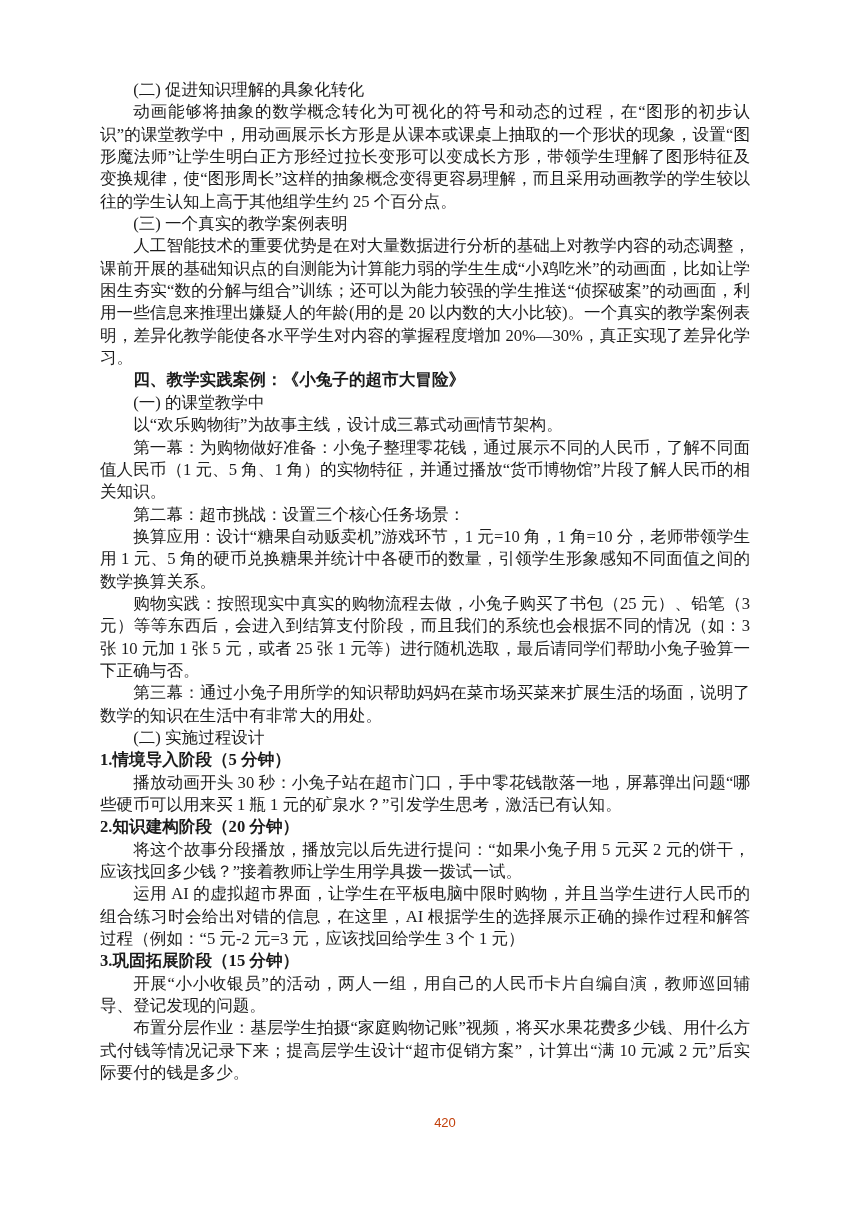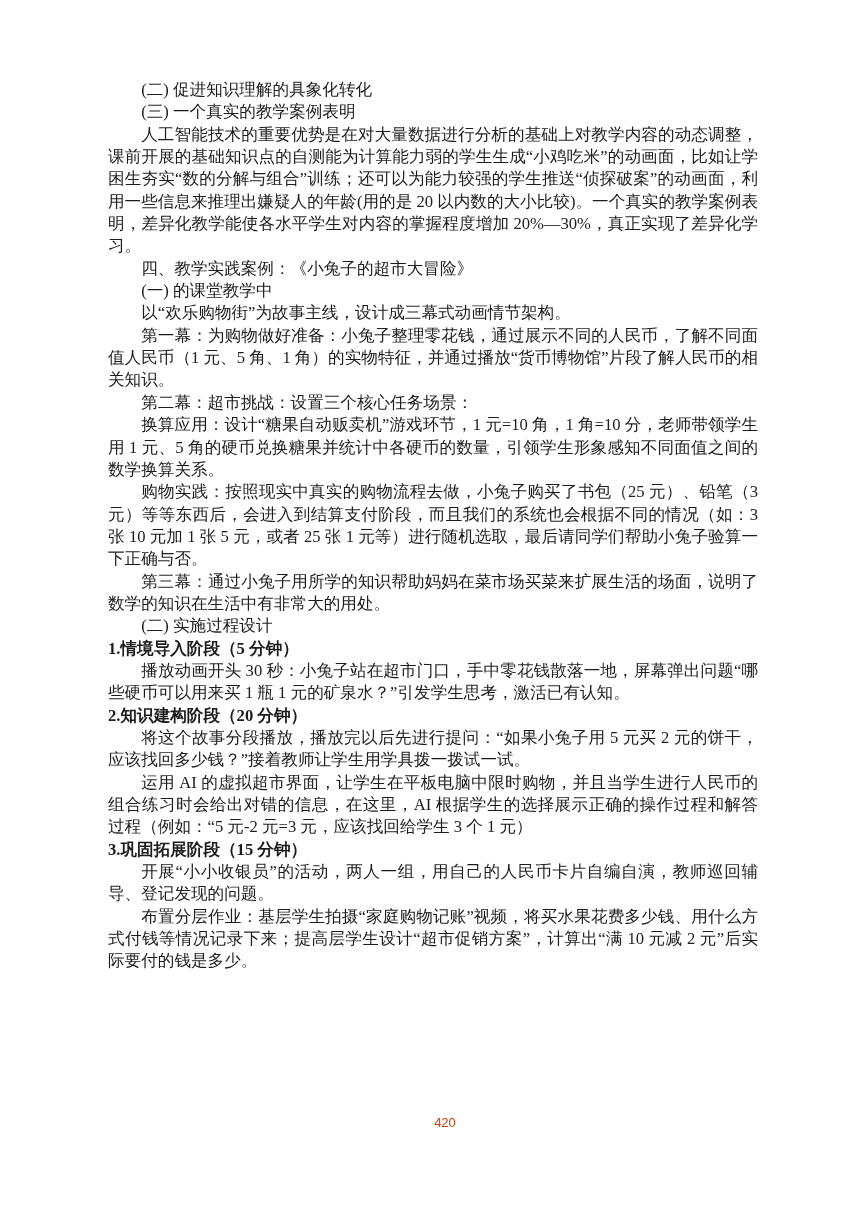--- a/index.html
+++ b/index.html
@@ -15,53 +15,54 @@
     font-family: "Liberation Serif", "DejaVu Serif", serif;
     color: #1c1c1c;
   }
   .page {
     position: absolute;
     inset: 0;
     background: #ffffff;
   }
   .content {
     position: absolute;
-    left: 108px;
+    left: 100px;
     top: 79px;
     width: 650px;
   }
   .para {
     margin: 0;
     font-size: 16.6px;
     line-height: 22.35px;
     text-align: justify;
     text-justify: inter-ideograph;
     word-break: break-all;
   }
   .indent { text-indent: 2em; }
   .flush  { text-indent: 0; font-weight: bold; }
-  .bold   { font-weight: normal; }
+  .bold   { font-weight: bold; }
   .footer {
     position: absolute;
     top: 1115px;
     left: 0;
     width: 850px;
     text-align: center;
     font-size: 13px;
     font-family: "Liberation Sans", "DejaVu Sans", sans-serif;
     color: #c2410c;
     margin-left: 20px;
   }
 </style>
 </head>
 <body>
 
 <div class="page">
   <div class="content">
     <p class="para indent">(二) 促进知识理解的具象化转化</p>
+    <p class="para indent">动画能够将抽象的数学概念转化为可视化的符号和动态的过程，在“图形的初步认识”的课堂教学中，用动画展示长方形是从课本或课桌上抽取的一个形状的现象，设置“图形魔法师”让学生明白正方形经过拉长变形可以变成长方形，带领学生理解了图形特征及变换规律，使“图形周长”这样的抽象概念变得更容易理解，而且采用动画教学的学生较以往的学生认知上高于其他组学生约 25 个百分点。</p>
     <p class="para indent">(三) 一个真实的教学案例表明</p>
     <p class="para indent">人工智能技术的重要优势是在对大量数据进行分析的基础上对教学内容的动态调整，课前开展的基础知识点的自测能为计算能力弱的学生生成“小鸡吃米”的动画面，比如让学困生夯实“数的分解与组合”训练；还可以为能力较强的学生推送“侦探破案”的动画面，利用一些信息来推理出嫌疑人的年龄(用的是 20 以内数的大小比较)。一个真实的教学案例表明，差异化教学能使各水平学生对内容的掌握程度增加 20%—30%，真正实现了差异化学习。</p>
     <p class="para indent bold">四、教学实践案例：《小兔子的超市大冒险》</p>
     <p class="para indent">(一) 的课堂教学中</p>
     <p class="para indent">以“欢乐购物街”为故事主线，设计成三幕式动画情节架构。</p>
     <p class="para indent">第一幕：为购物做好准备：小兔子整理零花钱，通过展示不同的人民币，了解不同面值人民币（1 元、5 角、1 角）的实物特征，并通过播放“货币博物馆”片段了解人民币的相关知识。</p>
     <p class="para indent">第二幕：超市挑战：设置三个核心任务场景：</p>
     <p class="para indent">换算应用：设计“糖果自动贩卖机”游戏环节，1 元=10 角，1 角=10 分，老师带领学生用 1 元、5 角的硬币兑换糖果并统计中各硬币的数量，引领学生形象感知不同面值之间的数学换算关系。</p>
     <p class="para indent">购物实践：按照现实中真实的购物流程去做，小兔子购买了书包（25 元）、铅笔（3 元）等等东西后，会进入到结算支付阶段，而且我们的系统也会根据不同的情况（如：3 张 10 元加 1 张 5 元，或者 25 张 1 元等）进行随机选取，最后请同学们帮助小兔子验算一下正确与否。</p>
     <p class="para indent">第三幕：通过小兔子用所学的知识帮助妈妈在菜市场买菜来扩展生活的场面，说明了数学的知识在生活中有非常大的用处。</p>

